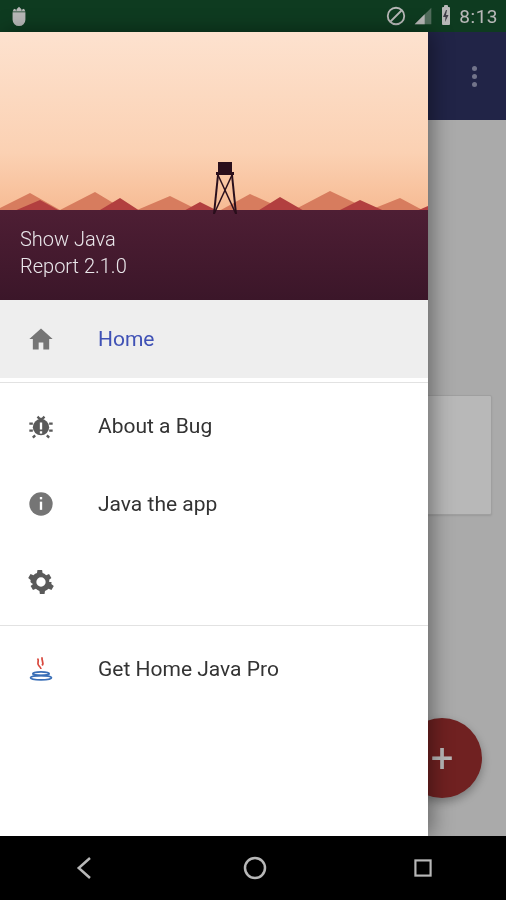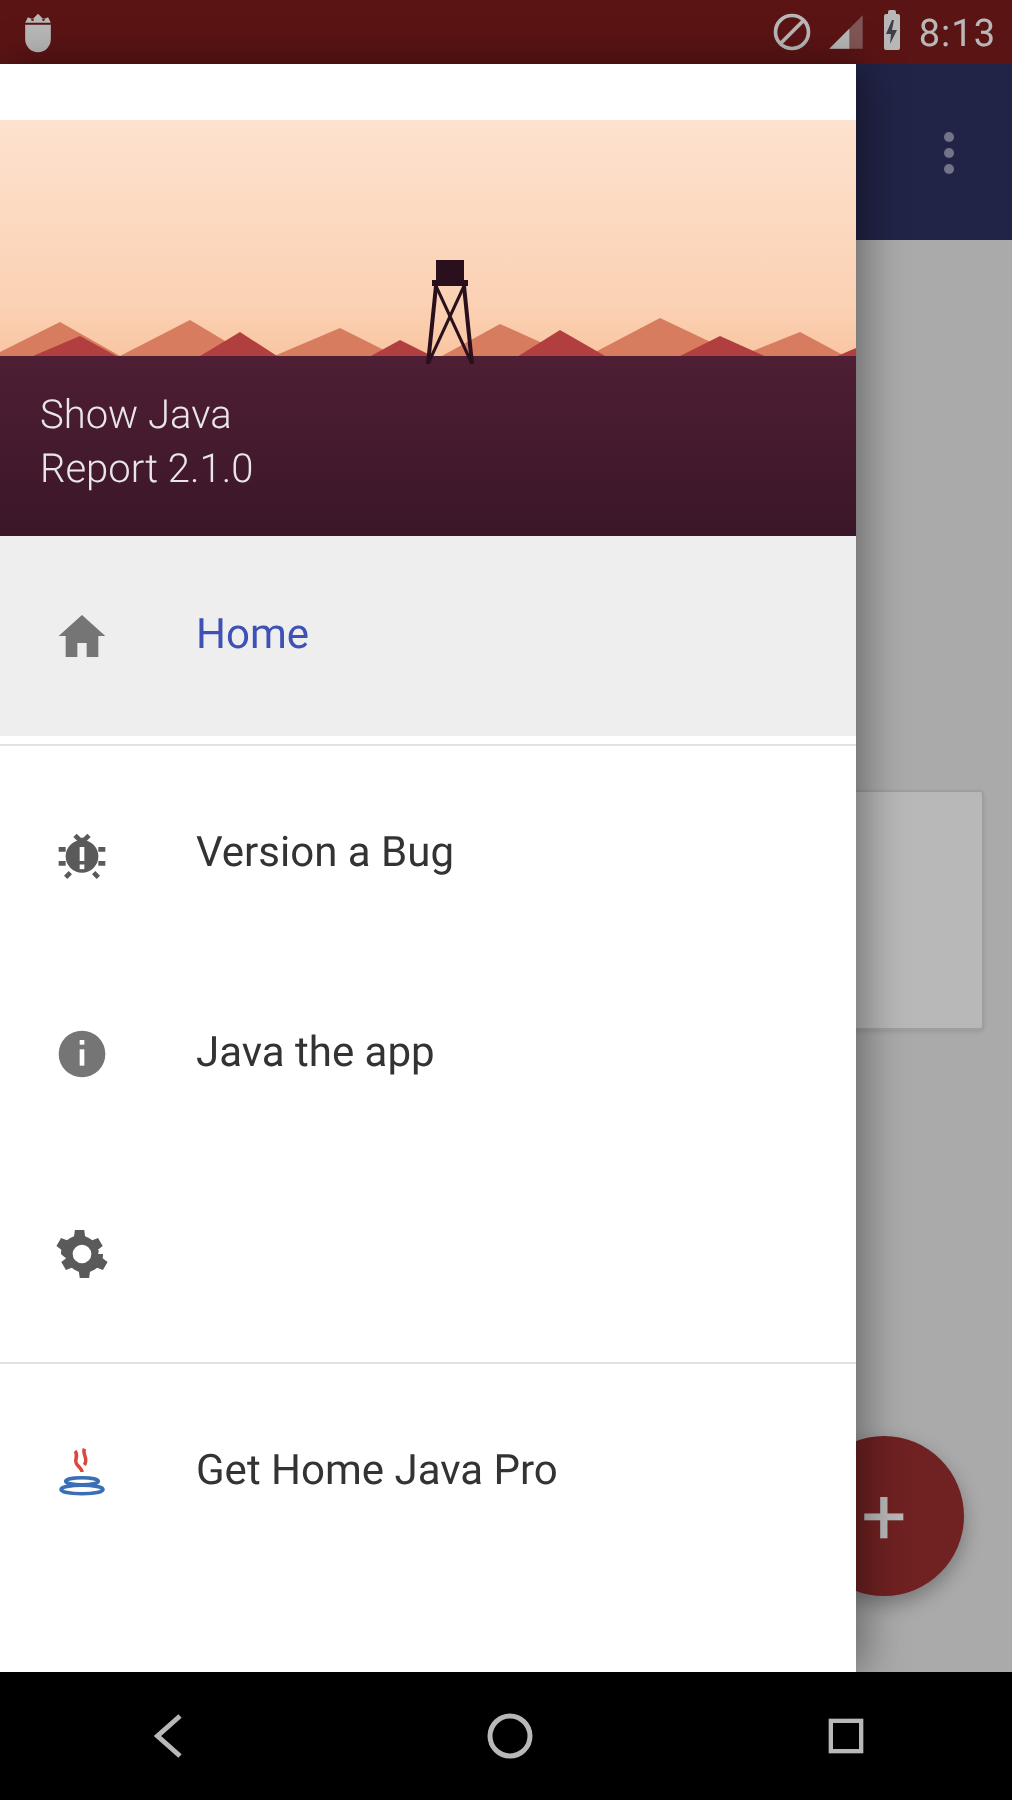--- a/index.html
+++ b/index.html
@@ -1,47 +1,47 @@
 <!DOCTYPE html>
 <html><head>
 <meta charset="utf-8">
 <style>
   * { margin: 0; padding: 0; box-sizing: border-box; font-family: 'Roboto', 'Segoe UI', Arial, sans-serif; }
   html, body { width: 506px; height: 900px; overflow: hidden; background: #000; }
   .screen { position: relative; width: 506px; height: 900px; background: #ececec; }
   
-  .status-bar { position: absolute; top: 0; left: 0; right: 0; height: 32px; background: #7f1d1d; display: flex; align-items: center; justify-content: space-between; padding: 0 8px; color: #fff; font-size: 18px; z-index: 5; }
+  .status-bar { position: absolute; top: 0; left: 0; right: 0; height: 32px; background: #14532d; display: flex; align-items: center; justify-content: space-between; padding: 0 8px; color: #fff; font-size: 18px; z-index: 5; }
   .status-left { display: flex; align-items: center; gap: 6px; }
   .status-right { display: flex; align-items: center; gap: 6px; }
   .status-bar svg { display: block; }
   
   .app-bar { position: absolute; top: 32px; left: 0; right: 0; height: 88px; background: #2e3263; display: flex; align-items: center; justify-content: flex-end; padding-right: 12px; }
   .app-bar .overflow { width: 40px; height: 40px; display: flex; align-items: center; justify-content: center; }
   .overflow-dot { width: 5px; height: 5px; background: #9ea1c0; border-radius: 50%; margin: 3px 0; }
   
   .content-card { position: absolute; top: 395px; left: 60px; right: 14px; height: 120px; background: #fff; border: 1px solid #ddd; border-radius: 2px; box-shadow: 0 1px 2px rgba(0,0,0,.1); }
   
   .fab { position: absolute; right: 24px; bottom: 102px; width: 80px; height: 80px; border-radius: 50%; background: #9b2e2e; color: #fff; display: flex; align-items: center; justify-content: center; font-size: 40px; box-shadow: 0 4px 10px rgba(0,0,0,.3); }
   
   .nav-bar { position: absolute; left: 0; right: 0; bottom: 0; height: 64px; background: #000; display: flex; align-items: center; justify-content: space-around; }
   .nav-bar svg { display: block; }
   
   .scrim { position: absolute; inset: 0; background: rgba(0,0,0,.28); z-index: 10; }
   
   .drawer { position: absolute; top: 32px; left: 0; width: 428px; bottom: 64px; background: #fff; z-index: 20; box-shadow: 4px 0 20px rgba(0,0,0,.4); display: flex; flex-direction: column; }
-  .drawer-header { position: relative; height: 208px; overflow: hidden; margin-top: 28px; }
+  .drawer-header { position: relative; height: 268px; overflow: hidden; }
   .drawer-header .sky { position: absolute; inset: 0; background: linear-gradient(#fde2cf 0%, #fbd1b3 45%, #f6b88f 70%); }
   .drawer-header .mountains-far { position: absolute; left:0; right:0; bottom:72px; height:40px; }
   .drawer-header .mountains-mid { position: absolute; left:0; right:0; bottom:58px; height:50px; }
   .drawer-header .trees { position: absolute; left:0; right:0; bottom:36px; height:60px; }
   .drawer-header .ground { position: absolute; left:0; right:0; bottom:0; height:90px; background: linear-gradient(#4e1e34 0%, #3b1629 100%); }
   .drawer-header .tower { position: absolute; left:210px; bottom:86px; width:30px; height:52px; }
   .drawer-title { position: absolute; left: 20px; bottom: 20px; color: #e9e6ea; font-size: 20px; font-weight: 300; line-height: 1.35; z-index: 2; }
   .drawer-list { display: flex; flex-direction: column; }
-  .drawer-item { display: flex; align-items: center; height: 100px; padding-left: 24px; gap: 40px; color: #333; font-size: 21px; }
+  .drawer-item { display: flex; align-items: center; height: 78px; padding-left: 24px; gap: 40px; color: #333; font-size: 21px; }
   .drawer-item.active { background: #eeeeee; color: #3f51b5; }
   .drawer-item .icon { width: 34px; height: 34px; display: flex; align-items: center; justify-content: center; color: #757575; }
   .drawer-item.active .icon { color: #757575; }
   .divider { height: 1px; background: #e2e2e2; margin: 4px 0; }
 </style>
 </head>
 <body>
 
 <div class="screen">
 
@@ -147,21 +147,21 @@
 
       <div class="drawer-item">
         <span class="icon">
           <svg width="28" height="28" viewBox="0 0 24 24" fill="#5a5a5a">
               <circle cx="12" cy="13" r="7"></circle>
               <path d="M9 4l2 2h2l2-2M5 10h-3M5 16h-3M22 10h-3M22 16h-3M7 20l-2 2M17 20l2 2" stroke="#5a5a5a" stroke-width="2" fill="none"></path>
               <rect x="11" y="9" width="2" height="6" fill="#fff"></rect>
               <rect x="11" y="16.5" width="2" height="2" fill="#fff"></rect>
             </svg>
         </span>
-        <span>Version a Bug</span>
+        <span>About a Bug</span>
       </div>
 
       <div class="drawer-item">
         <span class="icon">
           <svg width="28" height="28" viewBox="0 0 24 24" fill="#757575">
               <circle cx="12" cy="12" r="10"></circle>
               <rect x="11" y="10" width="2" height="7" fill="#fff"></rect>
               <rect x="11" y="6" width="2" height="2" fill="#fff"></rect>
             </svg>
         </span>

